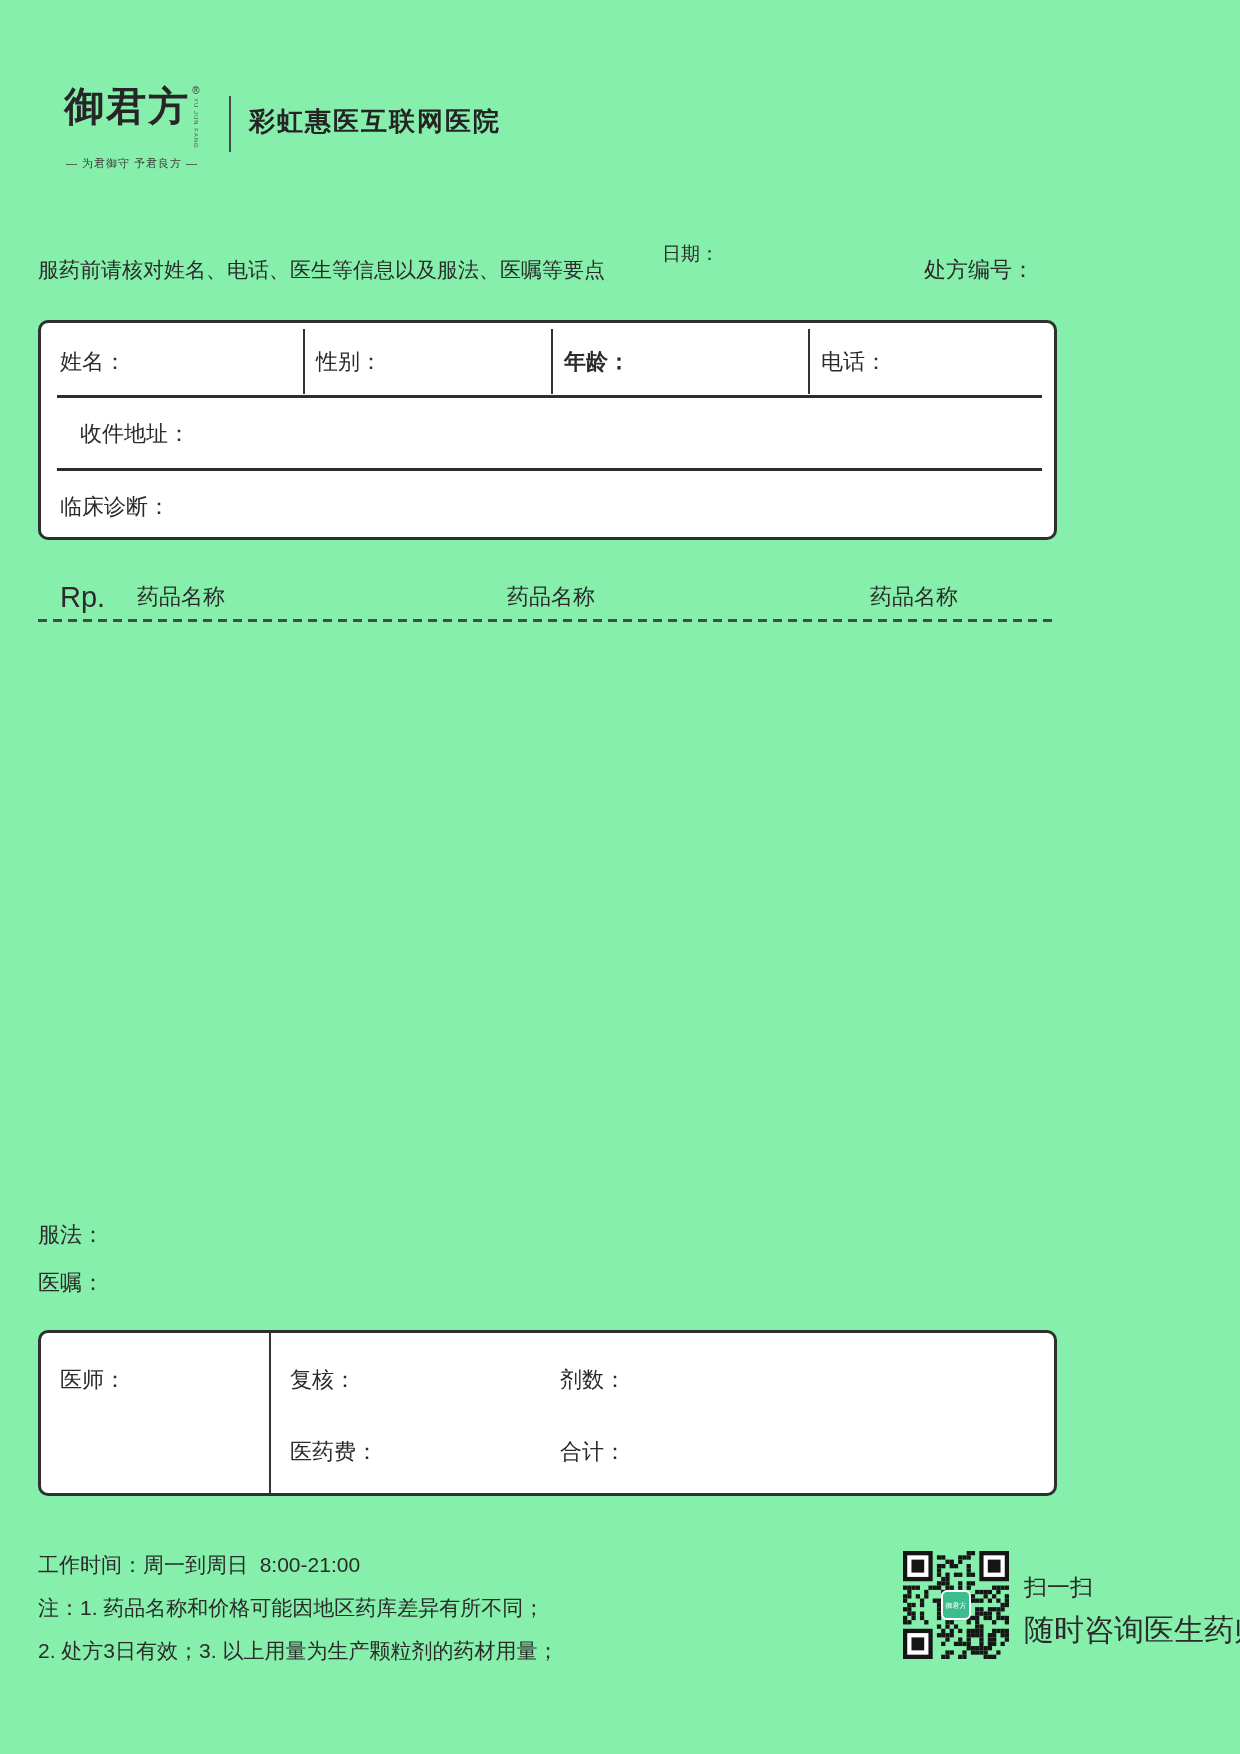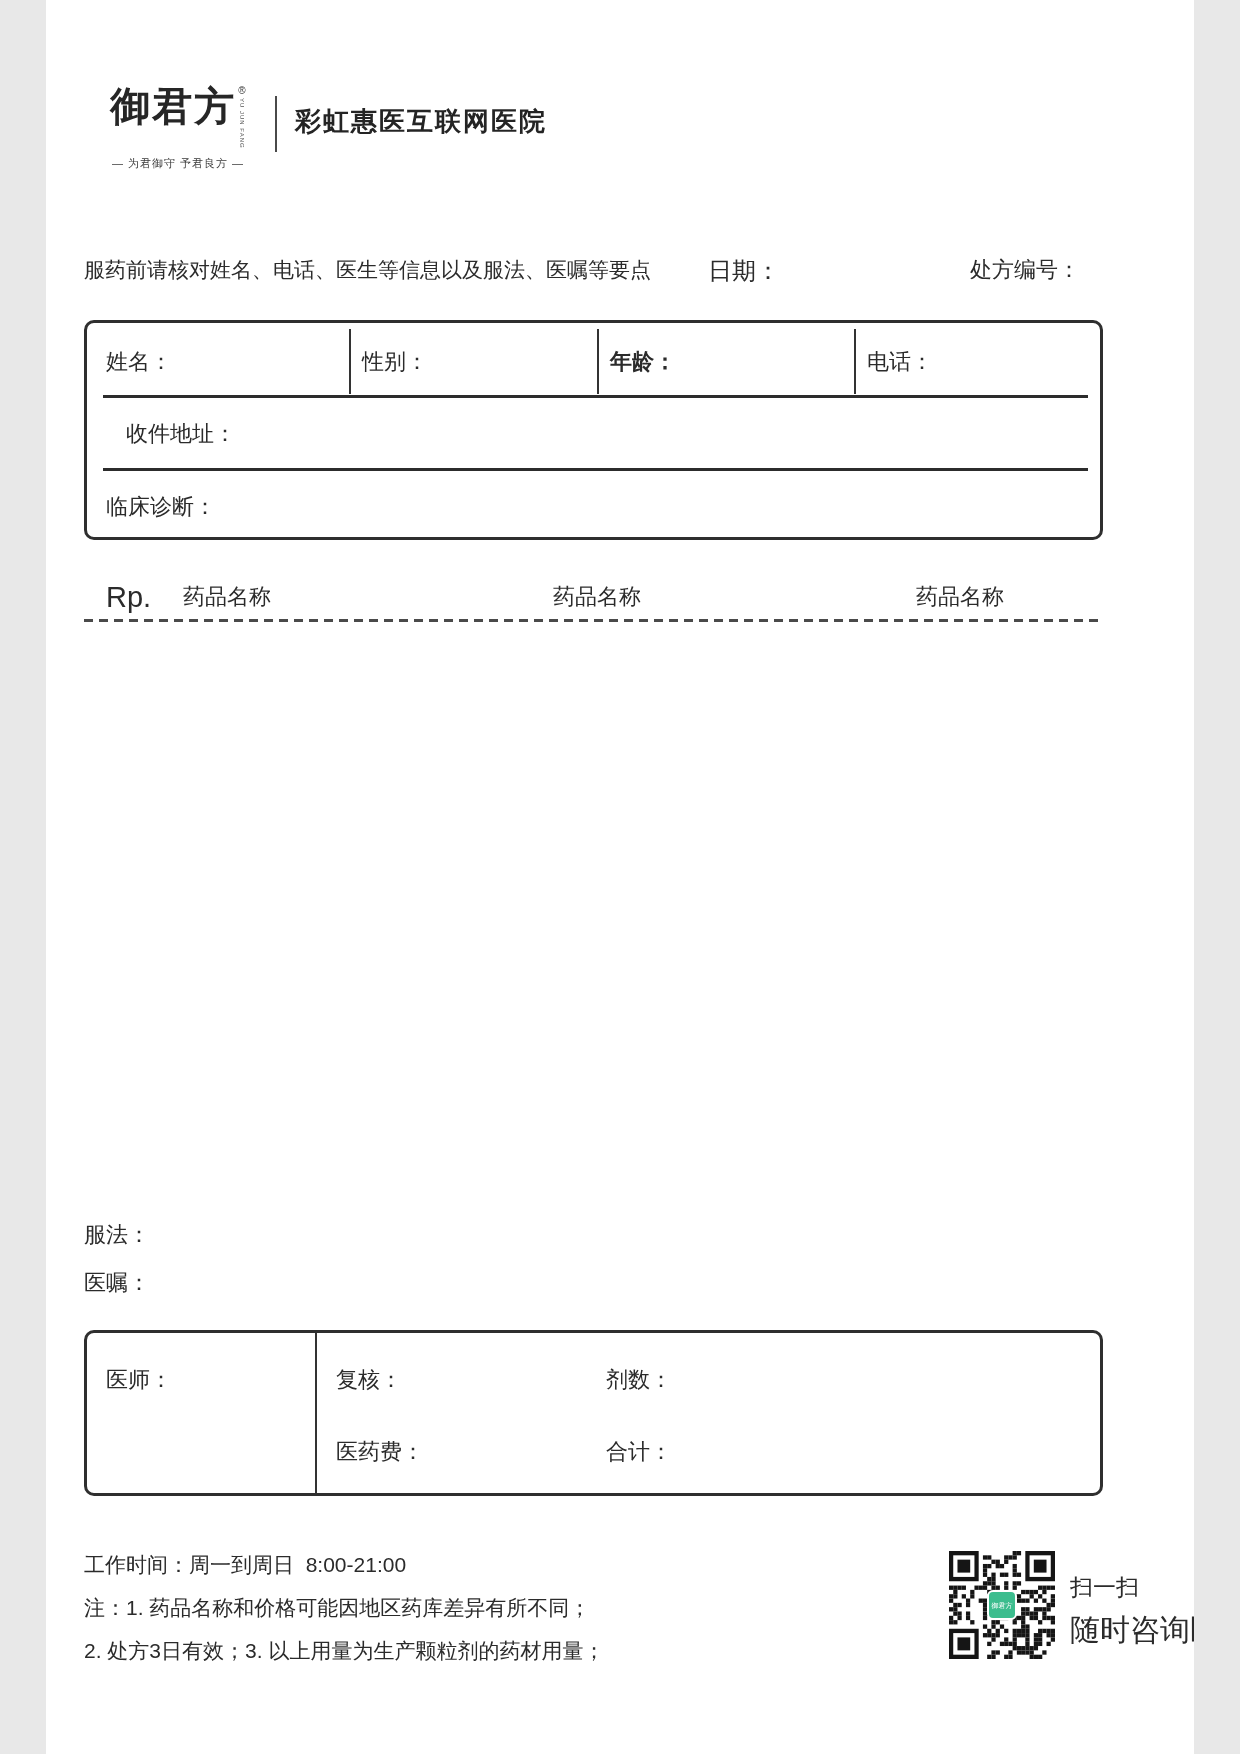--- a/index.html
+++ b/index.html
@@ -1,39 +1,39 @@
 <!DOCTYPE html>
 <html><head>
 <meta charset="utf-8">
 <style>
   html,body{margin:0;padding:0;background:#e8e8e8;}
   .page{
-    position:relative;width:1148px;height:1754px;margin:0 auto;
-    background:#ffffff;color:#2d2d2d;overflow:hidden;
+    position:relative;width:1240px;height:1754px;margin:0 auto;
+    background:#86efac;color:#2d2d2d;overflow:hidden;
     font-family:"Liberation Sans",sans-serif;
   }
   
   .logo-block{position:absolute;left:52px;top:84px;width:160px;text-align:center;}
   .logo-row{display:flex;justify-content:center;align-items:flex-start;}
   .logo-text{
     font-family:"DejaVu Serif",serif;font-weight:700;font-size:40px;line-height:1.1;
     letter-spacing:2px;color:#262626;white-space:nowrap;
   }
   .logo-side{display:flex;flex-direction:column;align-items:center;margin-left:2px;padding-top:2px;}
   .reg-mark{font-size:10px;line-height:1;color:#333;}
   .logo-vert{writing-mode:vertical-rl;font-size:6px;letter-spacing:1px;color:#555;margin-top:2px;}
   .logo-tagline{margin-top:7px;font-size:11px;letter-spacing:1px;color:#3a3a3a;white-space:nowrap;}
   .header-divider{position:absolute;left:229px;top:96px;width:2px;height:56px;background:#4a4a4a;}
   .hospital-name{
     position:absolute;left:249px;top:104px;font-size:26px;font-weight:900;
     letter-spacing:2px;color:#242424;white-space:nowrap;
   }
   
   .notice-text{position:absolute;left:38px;top:256px;font-size:21px;color:#2b2b2b;white-space:nowrap;text-align:right;}
-  .date-label{position:absolute;left:662px;top:255px;font-size:24px;color:#2b2b2b;}
+  .date-label{position:absolute;left:662px;top:241px;font-size:19px;color:#2b2b2b;}
   .rxno-label{position:absolute;left:924px;top:255px;font-size:22px;color:#2b2b2b;}
   
   .patient-box{
     position:absolute;left:38px;top:320px;width:1013px;height:214px;
     border:3px solid #2f2f2f;border-radius:10px;background:#fff;
   }
   .patient-box .label{position:absolute;font-size:22px;color:#2b2b2b;white-space:nowrap;}
   .v-div{position:absolute;top:6px;height:65px;width:2px;background:#333;}
   .h-line{position:absolute;left:16px;right:12px;height:3px;background:#2c2c2c;}
   

